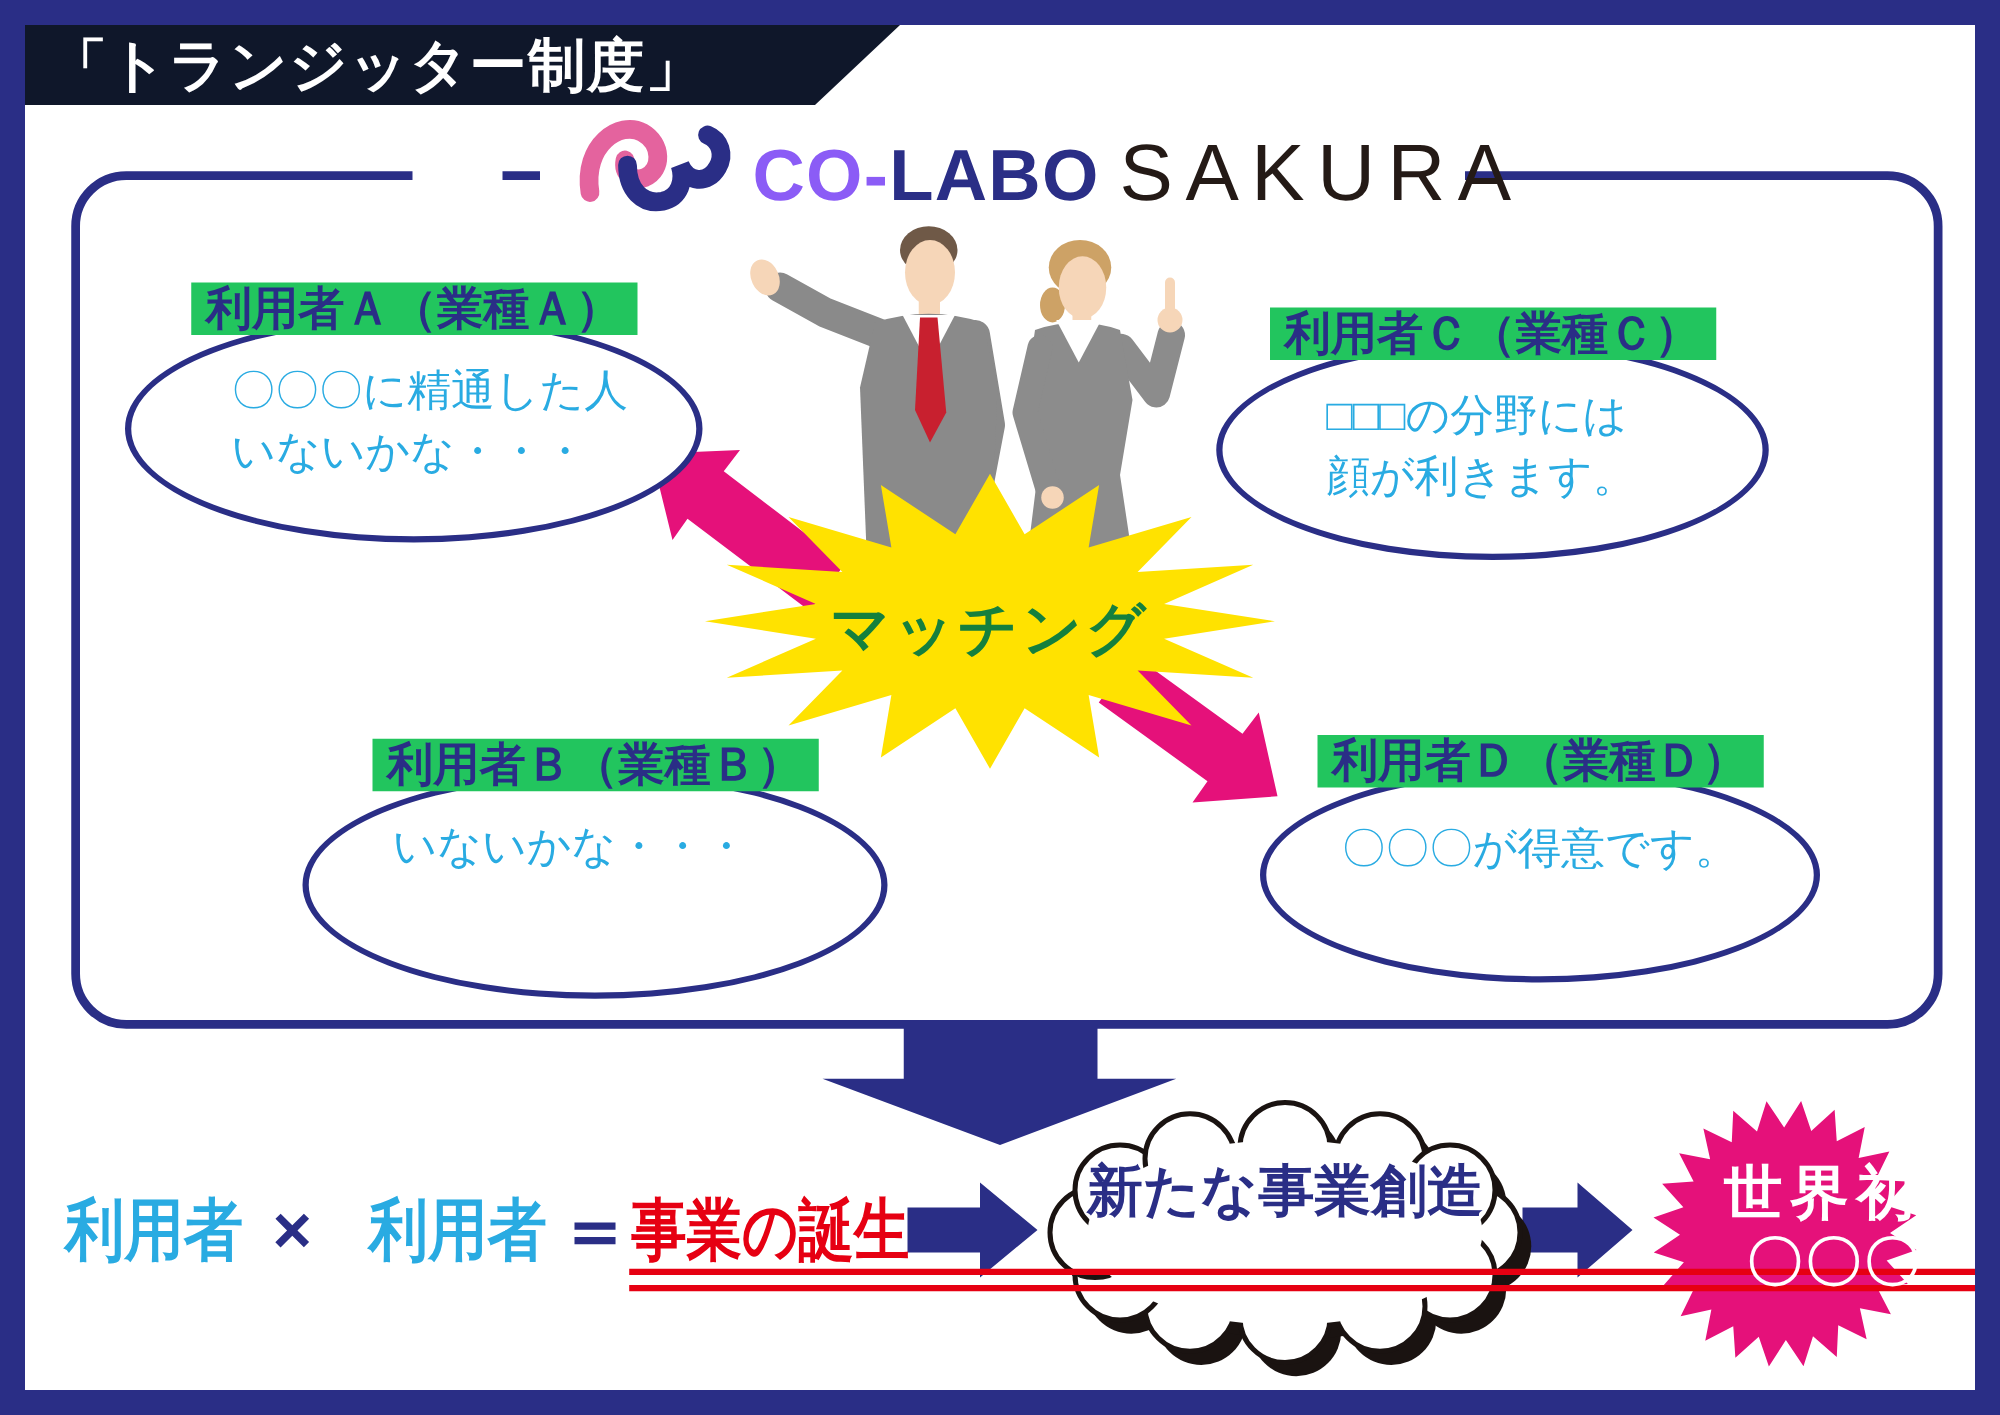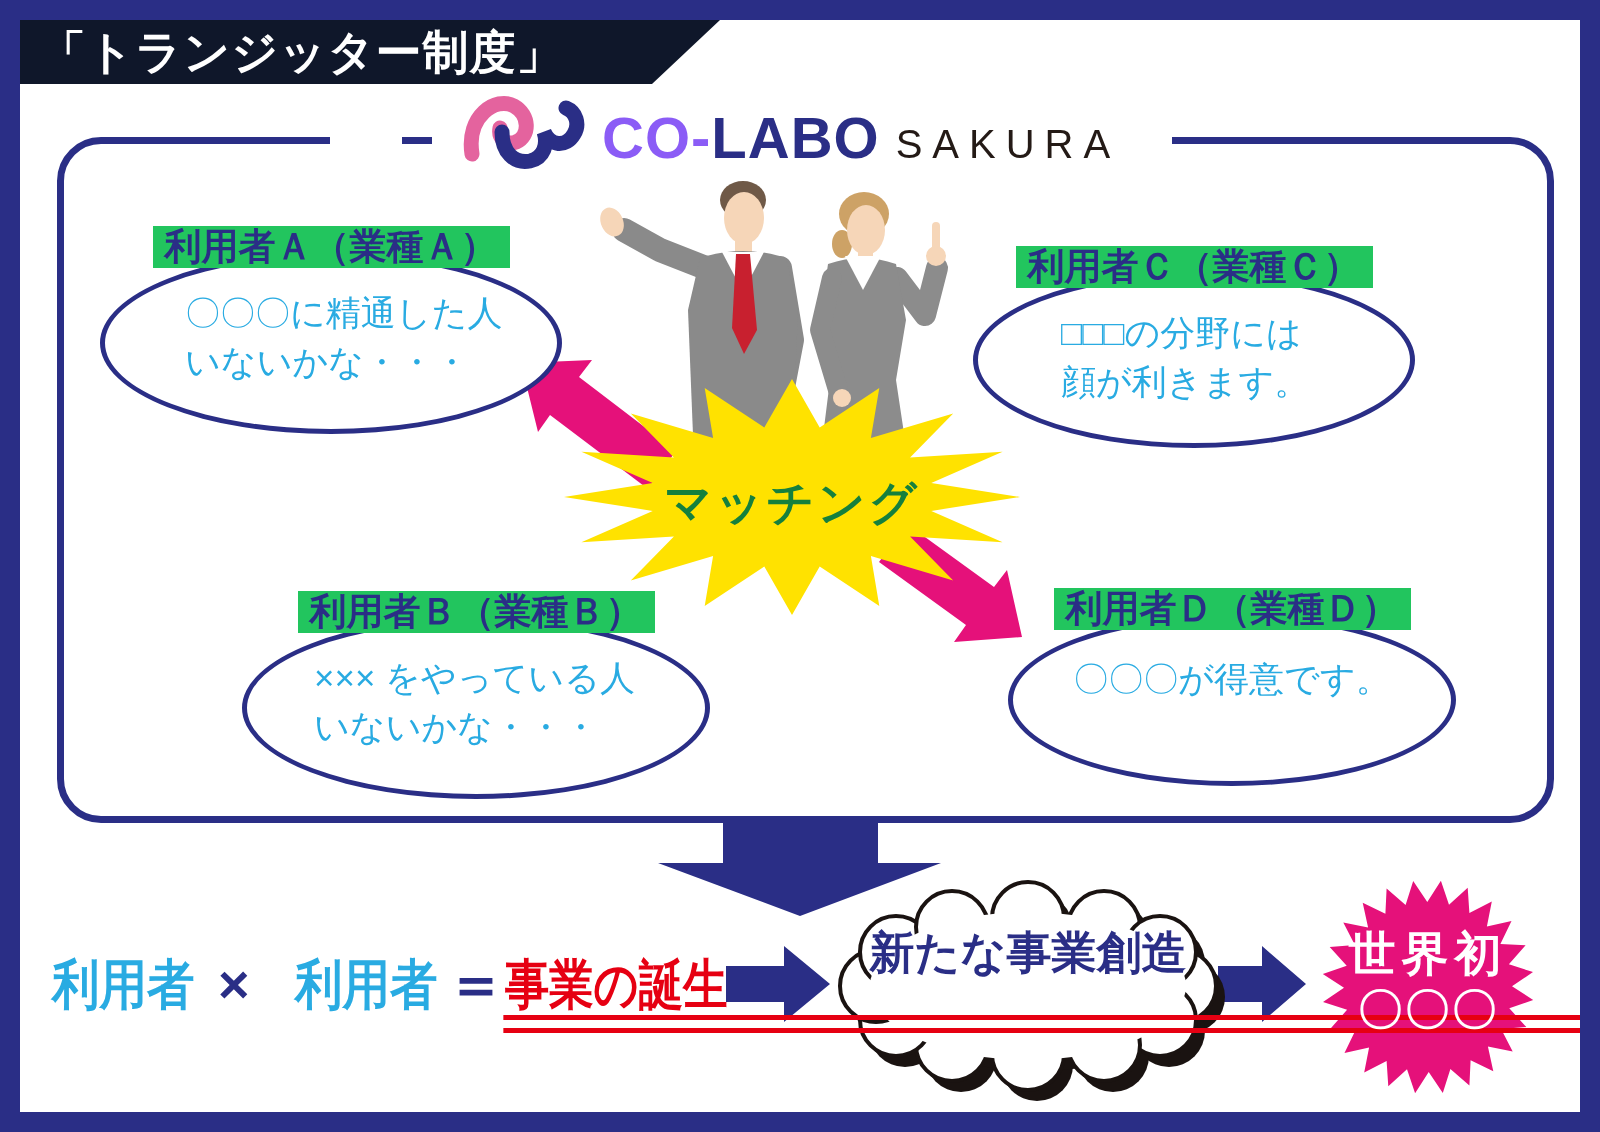--- a/index.html
+++ b/index.html
@@ -13,21 +13,21 @@
   .banner-title{position:absolute;left:20px;top:0;height:64px;line-height:64px;color:#ffffff;
           font-size:46px;font-weight:bold;letter-spacing:1px;white-space:nowrap;}
   
   .frame{position:absolute;left:57px;top:137px;width:1483px;height:672px;border:7px solid #2a2e86;
          border-radius:44px;z-index:1;}
   .frame-mask{position:absolute;top:133px;height:16px;background:#ffffff;z-index:2;}
   
   .logo-text{position:absolute;left:602px;top:102px;height:72px;line-height:72px;white-space:nowrap;z-index:3;}
   .logo-co{font-size:58px;font-weight:800;color:#8b5cf6;letter-spacing:1px;}
   .logo-labo{font-size:58px;font-weight:800;color:#2a2e86;letter-spacing:1px;}
-  .logo-sakura{font-size:40px;font-weight:400;color:#241a16;letter-spacing:10px;margin-left:16px;}
+  .logo-sakura{font-size:64px;font-weight:400;color:#241a16;letter-spacing:10px;margin-left:16px;}
   
   .bubble{position:absolute;z-index:10;}
   .bubble-ellipse{position:absolute;left:0;right:0;background:#ffffff;border:5px solid #2a2e86;border-radius:50%;}
   .bubble-title{position:absolute;left:0;right:0;top:0;text-align:center;z-index:2;}
   .bubble-title span{display:inline-block;background:#22c55e;padding:0 12px;color:#2a2e86;
         font-size:37px;font-weight:bold;line-height:42px;white-space:nowrap;}
   .bubble-lines{position:absolute;z-index:2;color:#29abe2;font-size:35px;line-height:49px;white-space:nowrap;}
   
   .matching-label{position:absolute;left:632px;top:472px;width:320px;text-align:center;z-index:9;
         color:#15803d;font-size:47px;font-weight:bold;letter-spacing:3px;}
@@ -36,21 +36,21 @@
   .t-user{color:#29abe2;font-size:54px;font-weight:bold;transform:scaleX(.88);transform-origin:left;}
   .t-op{color:#2a2e86;font-size:54px;font-weight:bold;}
   .t-eq{color:#2a2e86;font-size:60px;font-weight:bold;}
   .t-result{color:#e60012;font-size:54px;font-weight:bold;transform:scaleX(.82);transform-origin:left;
         position:relative;}
   .t-result::after{content:"";position:absolute;left:-2px;right:-2px;bottom:-18px;height:8px;
         border-top:5px solid #e60012;border-bottom:5px solid #e60012;}
   
   .cloud-text{position:absolute;left:848px;top:926px;width:360px;text-align:center;z-index:12;
         color:#2a2e86;font-weight:bold;font-size:45px;line-height:53px;white-space:nowrap;}
-  .badge-text{position:absolute;left:1318px;top:926px;width:220px;text-align:center;z-index:12;
+  .badge-text{position:absolute;left:1318px;top:926px;width:220px;text-align:right;z-index:12;
         color:#ffffff;font-weight:bold;white-space:nowrap;}
   .badge-line1{font-size:47px;line-height:56px;letter-spacing:6px;}
   .badge-line2{font-size:45px;line-height:56px;letter-spacing:2px;}
   svg.art{position:absolute;left:0;top:0;z-index:4;pointer-events:none;}
 </style>
 </head>
 <body>
 
 <div class="page">
 
@@ -162,21 +162,20 @@
     <div class="bubble-lines" style="left:88px;top:62px;">
       <div>□□□の分野には</div>
       <div>顔が利きます。</div>
     </div>
   </div>
 
   <div class="bubble" style="left:242px;top:591px;width:468px;height:198px;">
     <div class="bubble-ellipse" style="top:26px;height:172px;"></div>
     <div class="bubble-title"><span>利用者Ｂ（業種Ｂ）</span></div>
     <div class="bubble-lines" style="left:72px;top:62px;">
-      <div>××× をやっている人</div>
       <div>いないかな・・・</div>
     </div>
   </div>
 
   <div class="bubble" style="left:1008px;top:588px;width:448px;height:188px;">
     <div class="bubble-ellipse" style="top:26px;height:162px;"></div>
     <div class="bubble-title"><span>利用者Ｄ（業種Ｄ）</span></div>
     <div class="bubble-lines" style="left:0;right:0;top:66px;text-align:center;">
       <div>〇〇〇が得意です。</div>
     </div>

